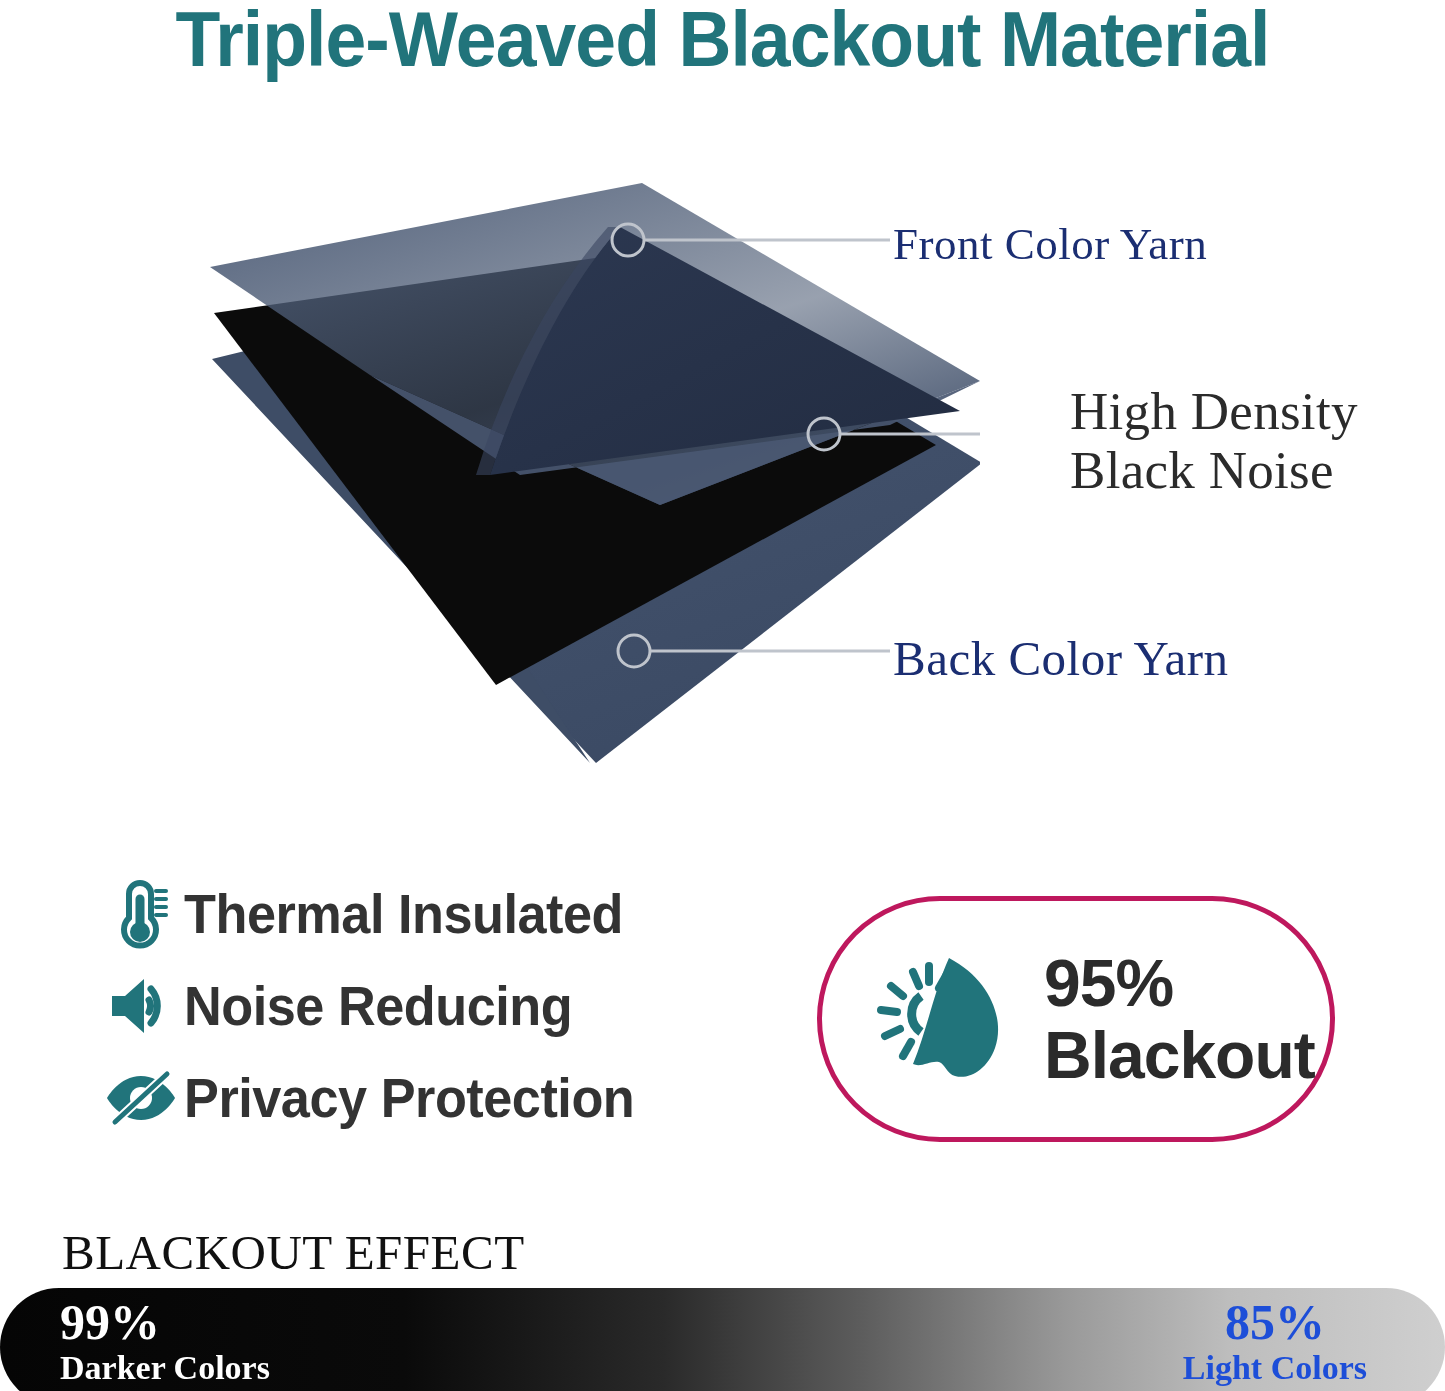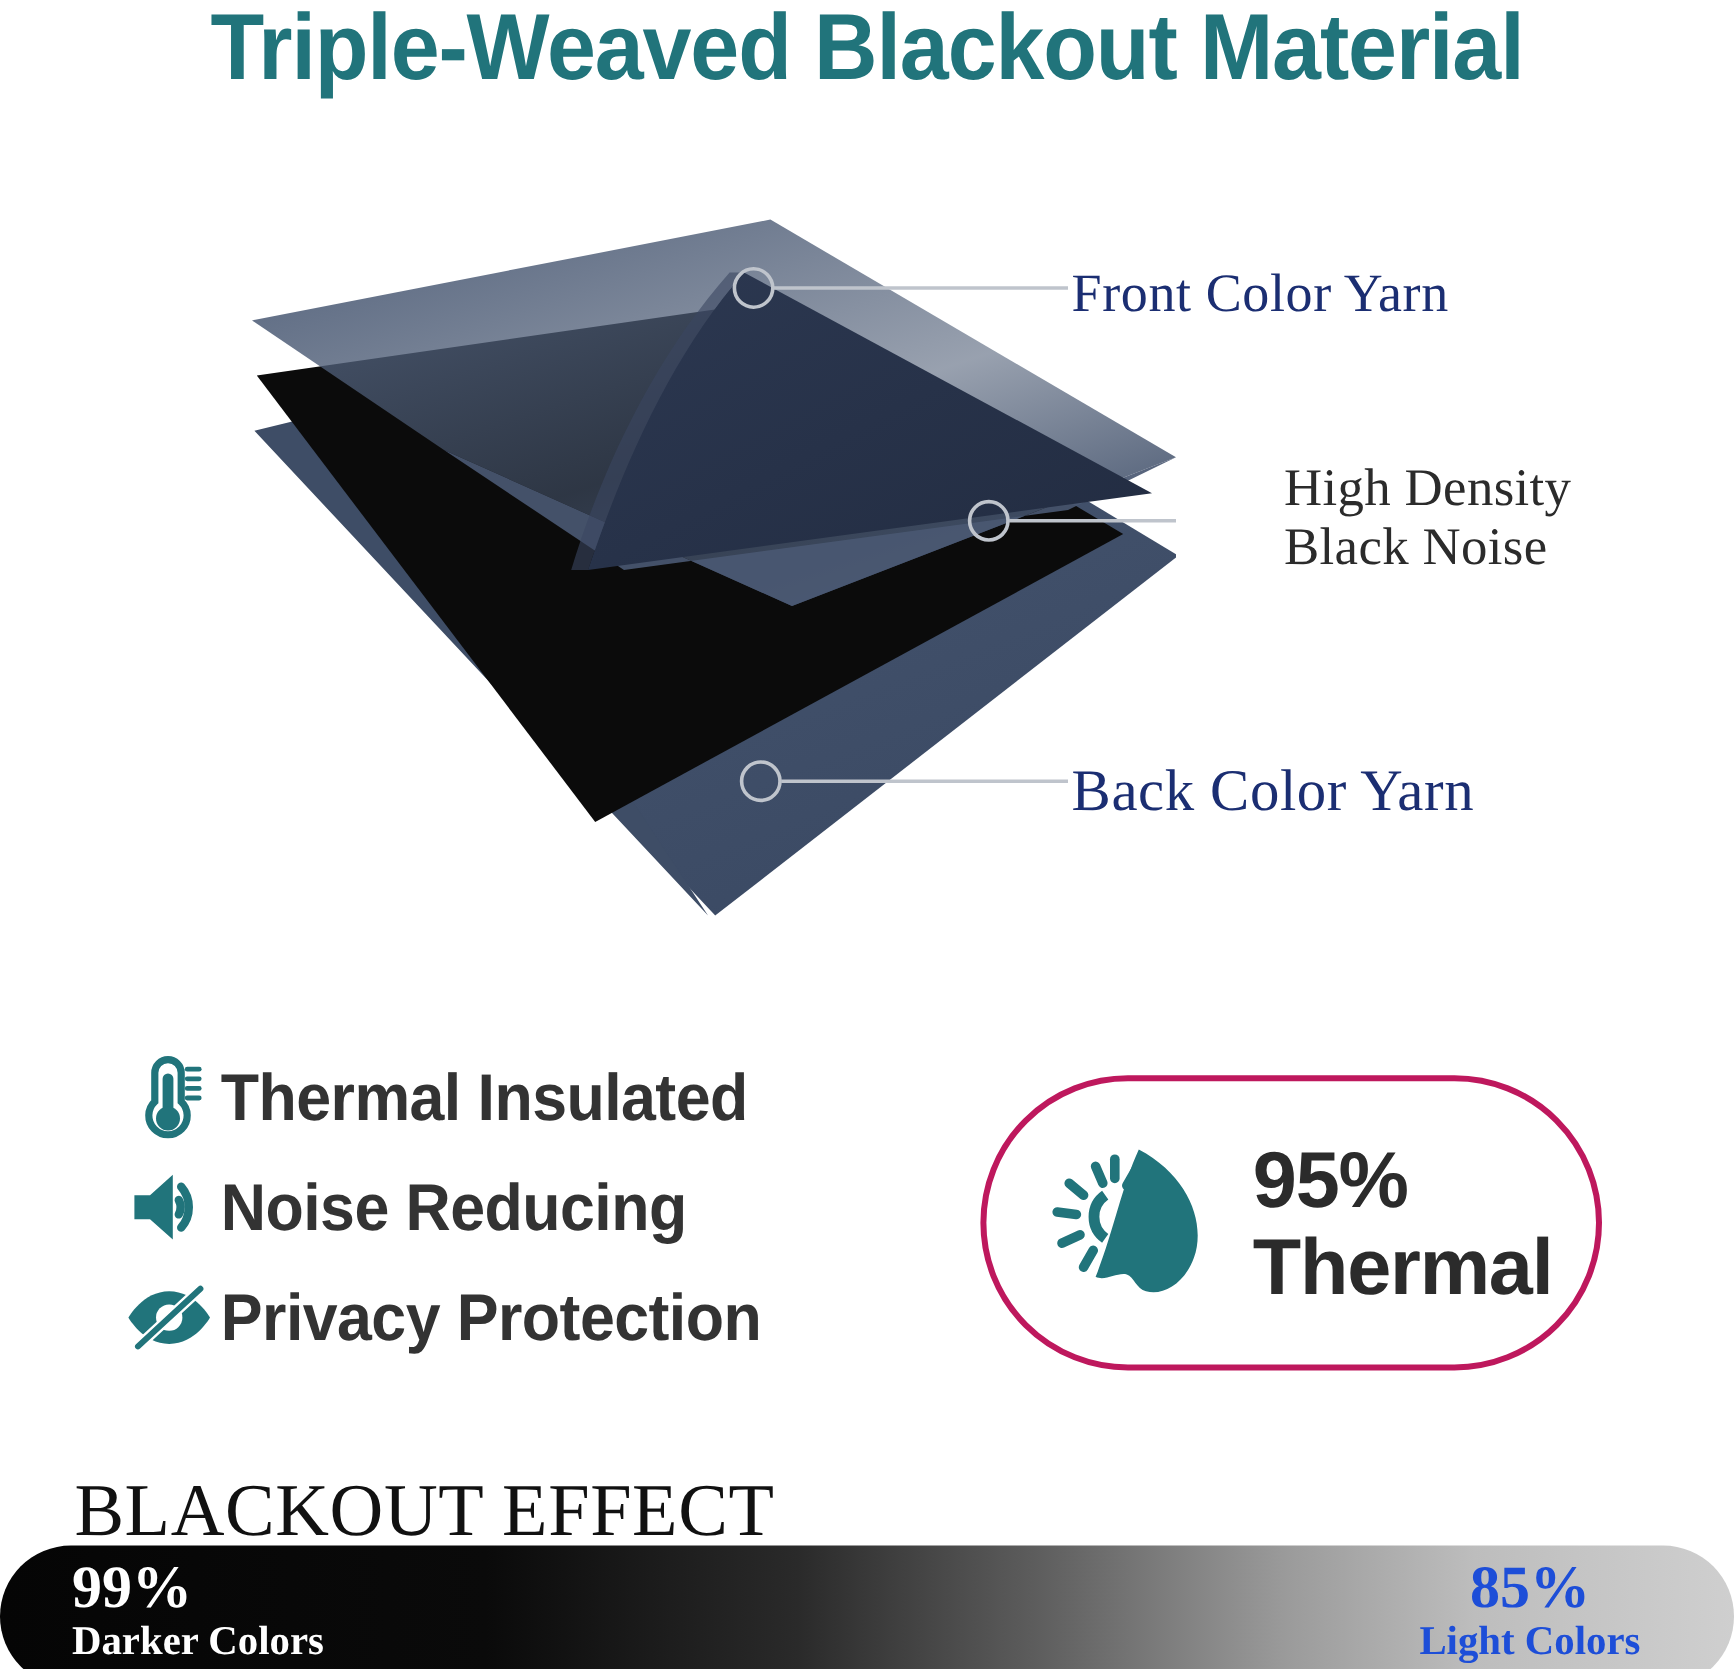--- a/index.html
+++ b/index.html
@@ -38,21 +38,21 @@
   
   .callout{
     position:absolute;
     font-family:"Liberation Serif", serif;
     font-weight:normal;
     white-space:nowrap;
   }
   .callout.navy{color:#1B2E72;}
   .callout.dark{color:#2B2B2B;}
   #label-front{left:893px;top:218px;font-size:45px;letter-spacing:0.5px;}
-  #label-black{left:1070px;top:382px;font-size:44px;line-height:1.12;letter-spacing:0.3px;}
+  #label-black{left:1070px;top:382px;font-size:53px;line-height:1.12;letter-spacing:0.3px;}
   #label-back{left:893px;top:630px;font-size:49px;letter-spacing:0.5px;}
 
   
   .features{
     position:absolute;
     left:98px;top:870px;
     width:660px;
   }
   .feature-row{
     display:flex;align-items:center;
@@ -101,21 +101,21 @@
   }
   .badge-pct{font-size:66px;display:block;}
   .badge-word{font-size:66px;display:block;margin-top:6px;}
 
   
   .effect-title{
     position:absolute;
     left:62px;top:1224px;
     font-family:"Liberation Serif", serif;
     font-weight:normal;
-    font-size:62px;
+    font-size:49px;
     color:#111111;
     letter-spacing:0.5px;
     white-space:nowrap;
   }
   .gradient-bar{
     position:absolute;
     left:0px;top:1288px;
     width:1445px;height:118px;
     border-radius:59px;
     background:linear-gradient(to right,
@@ -268,21 +268,21 @@
           <line x1="78" y1="30" x2="70" y2="44"></line>
         </g>
         <path d="M52 52 a22 22 0 0 0 0 36" fill="none" stroke="#21747B" stroke-width="9"></path>
         <path d="M80 14 C122 36 136 76 126 104 C118 126 100 136 86 132
                  C78 130 76 120 70 118 C62 116 52 124 44 120
                  C58 86 66 44 80 14 Z" fill="#21747B"></path>
       </svg>
     </span>
     <span class="badge-text">
       <span class="badge-pct">95%</span>
-      <span class="badge-word">Thermal</span>
+      <span class="badge-word">Blackout</span>
     </span>
   </div>
 
   <div class="effect-title">BLACKOUT EFFECT</div>
 
   <div class="gradient-bar"></div>
 
   <div class="bar-left">
     <span class="bar-pct">99%</span>
     <span class="bar-sub">Darker Colors</span>

